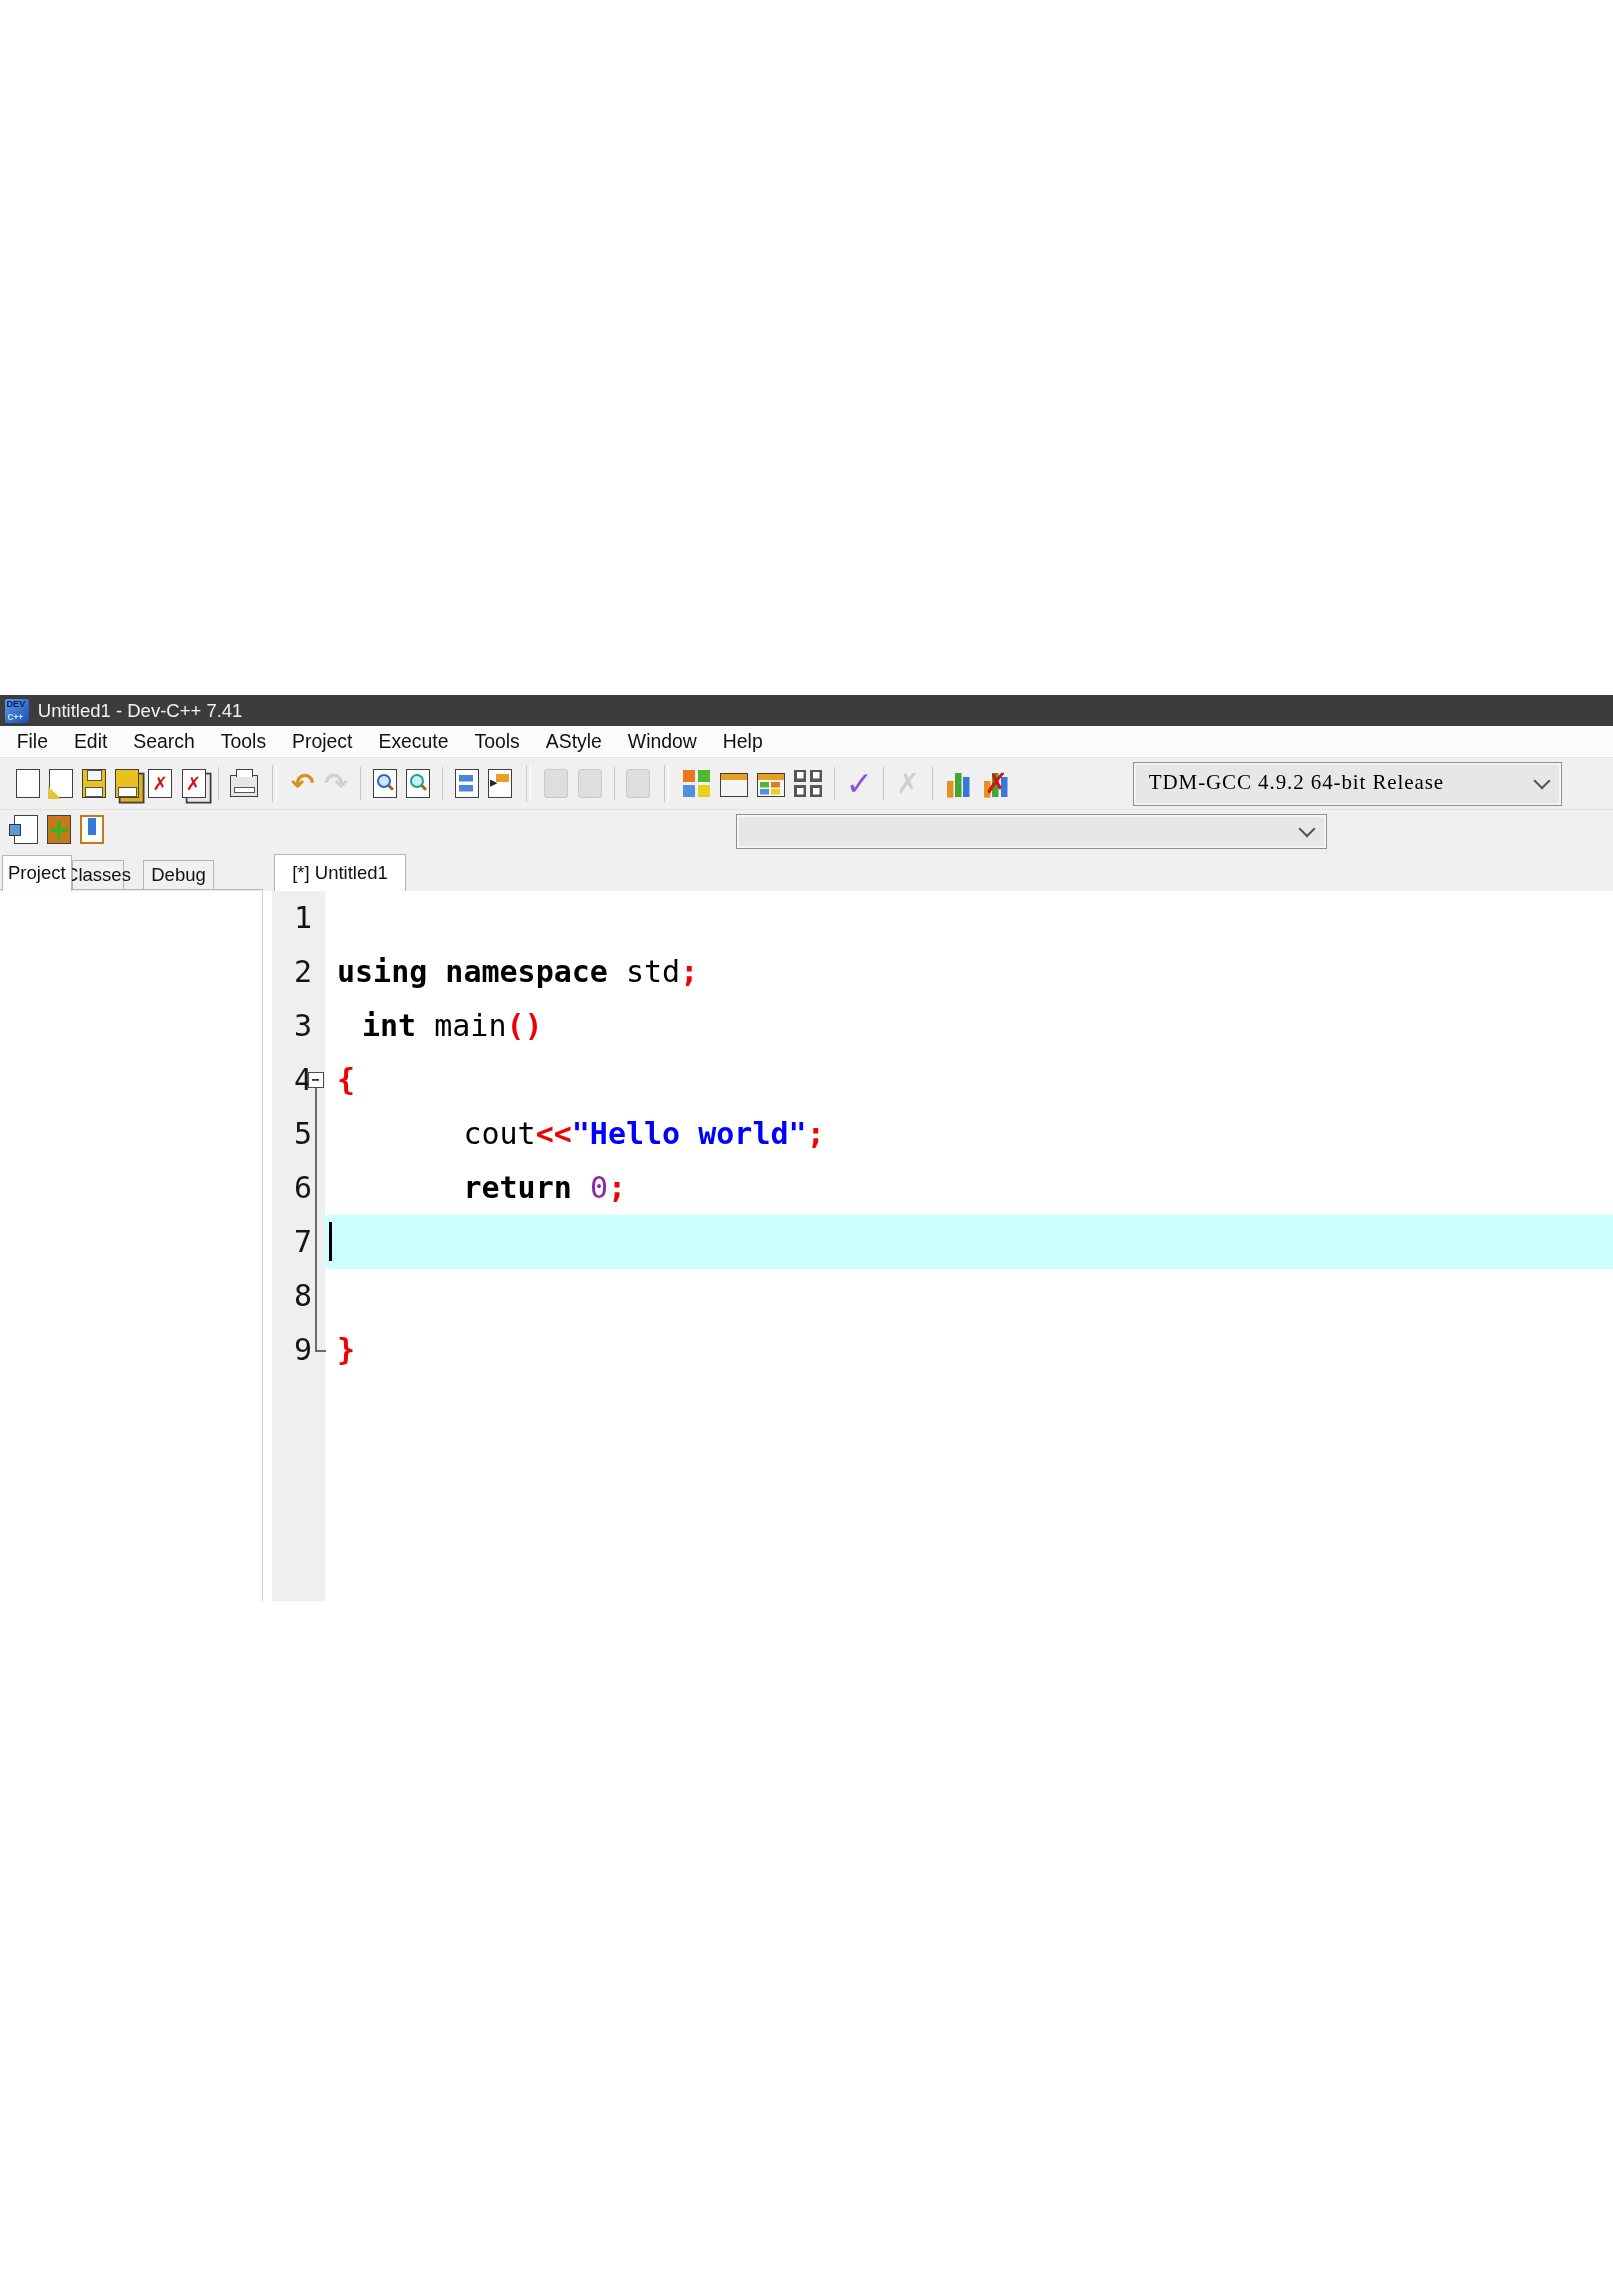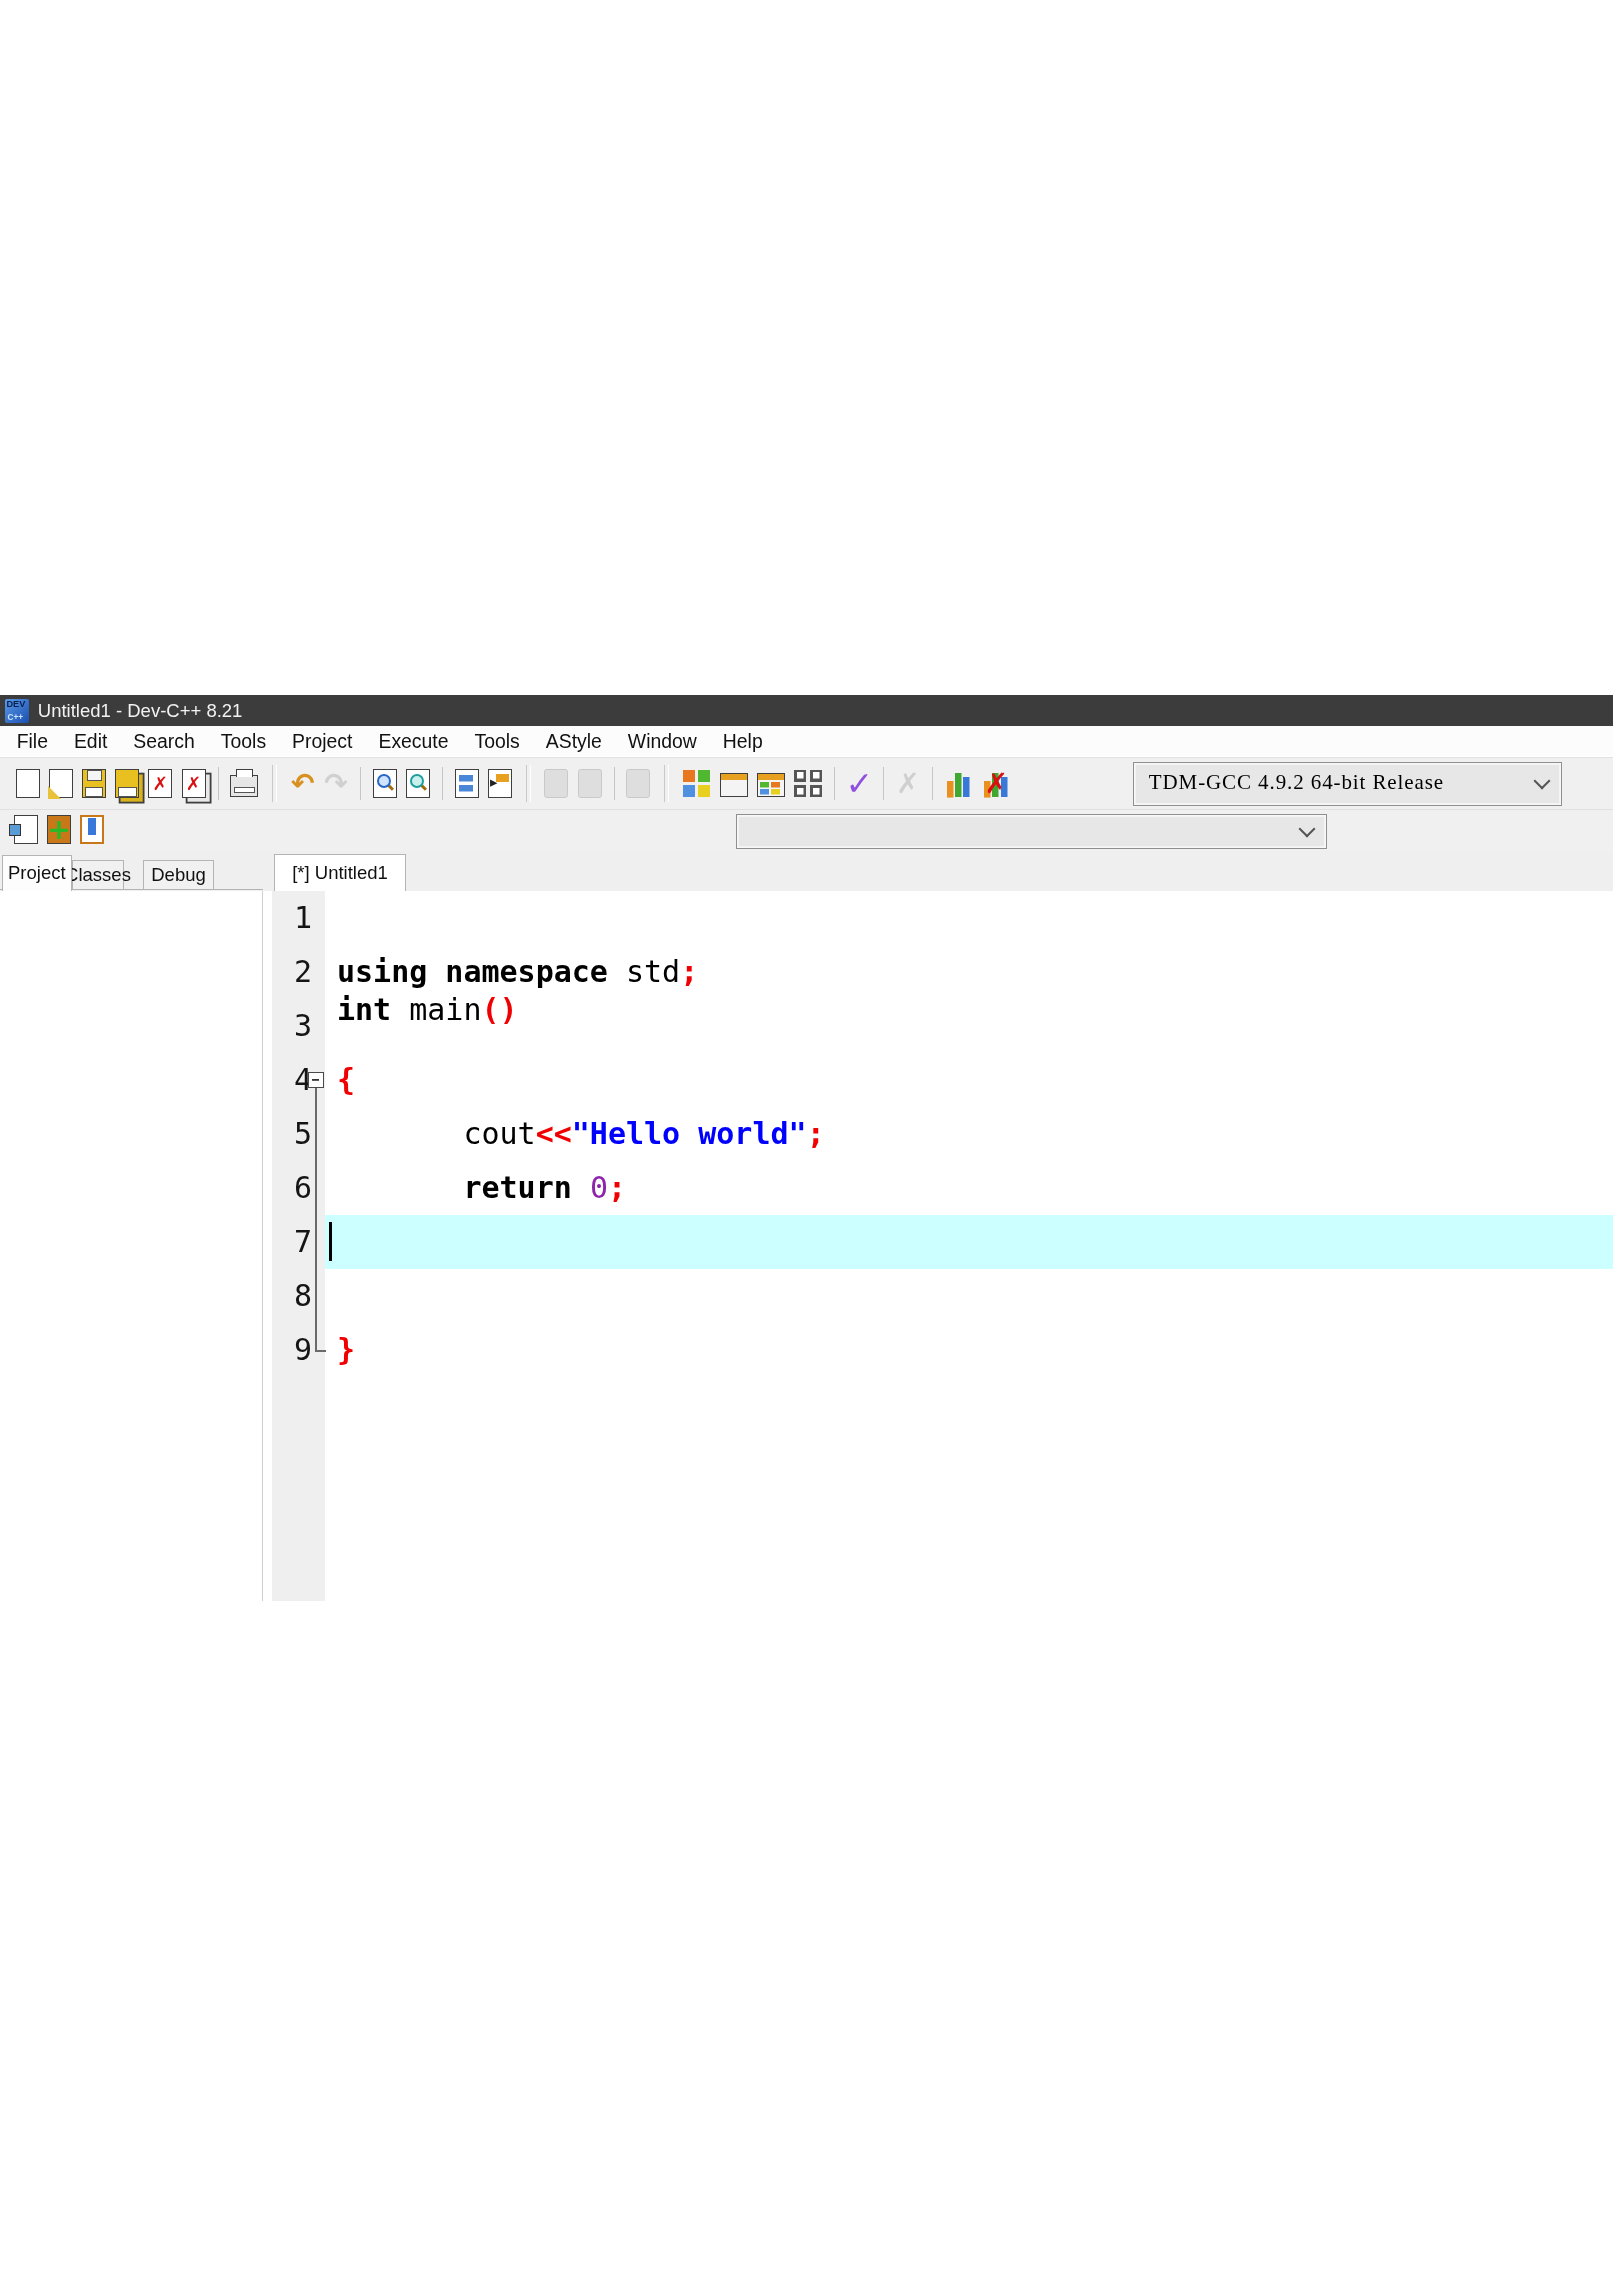--- a/index.html
+++ b/index.html
@@ -145,21 +145,21 @@
   .foldbend{position:absolute;left:43px;width:11px;height:1.8px;background:#6a6a6a;}
 </style>
 </head>
 <body>
 
 <div class="canvas">
   <div class="win">
 
     <div class="titlebar">
       <div class="app-icon"></div>
-      <span class="title-text">Untitled1 - Dev-C++ 8.21</span>
+      <span class="title-text">Untitled1 - Dev-C++ 7.41</span>
     </div>
 
     <nav class="menubar" id="menubar">
         <span class="mi">File</span>
         <span class="mi">Edit</span>
         <span class="mi">Search</span>
         <span class="mi">Tools</span>
         <span class="mi">Project</span>
         <span class="mi">Execute</span>
         <span class="mi">Tools</span>
@@ -235,21 +235,21 @@
     </div>
 
     <div class="content">
       <div class="left-panel"></div>
       <div class="editor" id="editor">
         <div class="gutter-col"></div>
       <div class="gnum" style="top: 0px;">1</div>
           <div class="gnum" style="top: 54px;">2</div>
           <div class="cline" style="top: 54px;"><span class="sg-kw">using namespace</span><span class="sg-pl"> std</span><span class="sg-pu">;</span></div>
           <div class="gnum" style="top: 108px;">3</div>
-          <div class="cline" style="top: 92px;"><span class="sg-kw">int</span><span class="sg-pl"> main</span><span class="sg-pu">()</span></div>
+          <div class="cline" style="top: 108px; margin-left: 25px;"><span class="sg-kw">int</span><span class="sg-pl"> main</span><span class="sg-pu">()</span></div>
           <div class="gnum" style="top: 162px;">4</div>
           <div class="cline" style="top: 162px;"><span class="sg-pu">{</span></div>
           <div class="foldbox" style="top: 181px;"></div>
           <div class="gnum" style="top: 216px;">5</div>
           <div class="cline" style="top: 216px;"><span class="sg-pl">       cout</span><span class="sg-pu">&lt;&lt;</span><span class="sg-str">"Hello world"</span><span class="sg-pu">;</span></div>
           <div class="gnum" style="top: 270px;">6</div>
           <div class="cline" style="top: 270px;"><span class="sg-kw">       return</span><span class="sg-pl"> </span><span class="sg-num">0</span><span class="sg-pu">;</span></div>
           <div class="hl" style="top: 324px;"></div>
           <div class="gnum" style="top: 324px;">7</div>
           <div class="cline" style="top: 324px;"></div>

